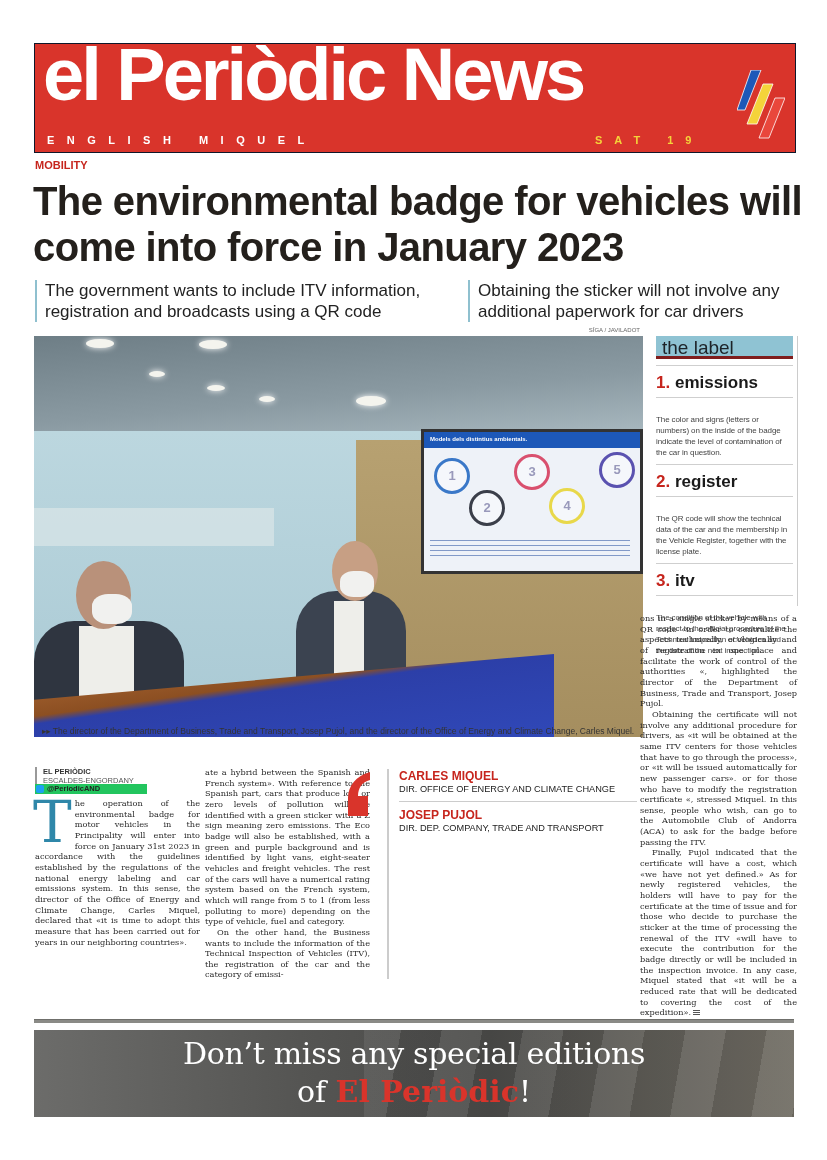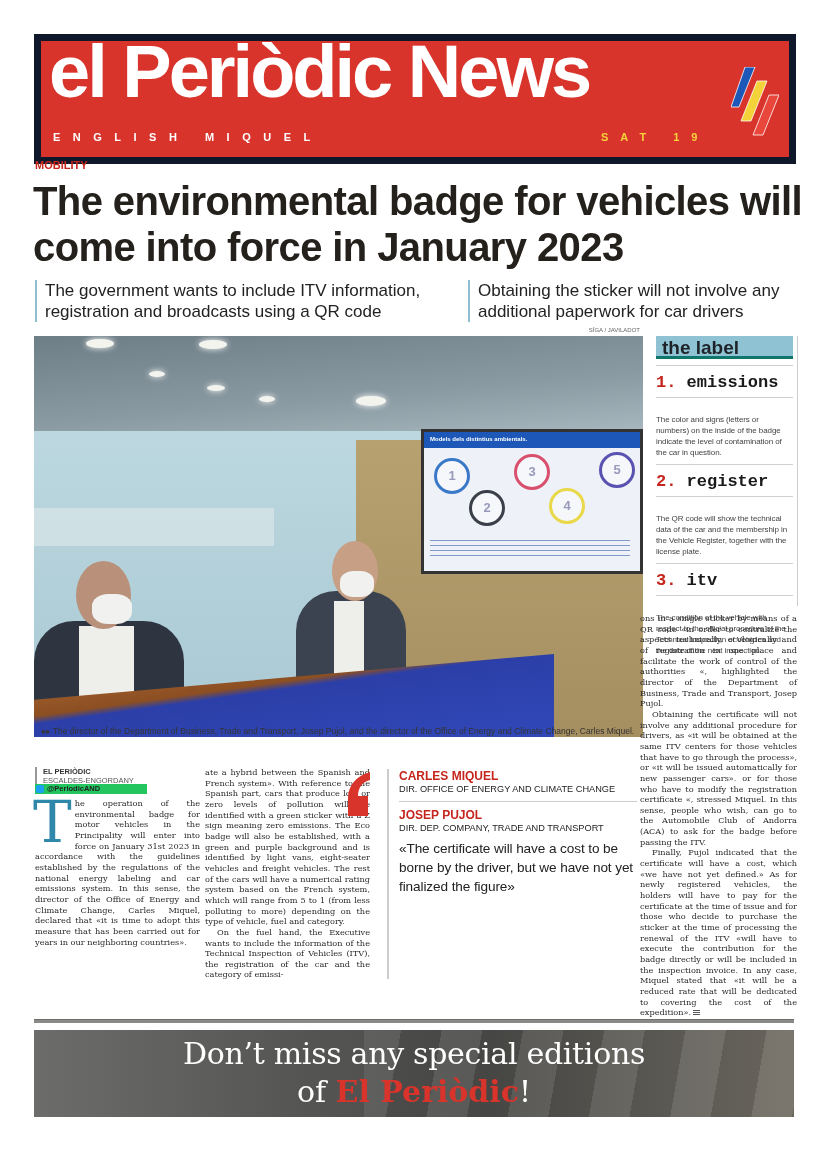--- a/index.html
+++ b/index.html
@@ -1,20 +1,20 @@
 <!DOCTYPE html>
 <html><head>
 <meta charset="utf-8">
 <style>
   * { box-sizing: border-box; margin: 0; padding: 0; }
   html, body { width: 827px; height: 1160px; background: #ffffff; overflow: hidden; }
   body { position: relative; font-family: "Liberation Sans", sans-serif; color: #222; }
 
   
-  .masthead { position: absolute; left: 34px; top: 34px; width: 762px; height: 130px; background: #d9342b; border: 7px solid #0f172a; }
+  .masthead { position: absolute; left: 34px; top: 43px; width: 762px; height: 110px; background: #d9342b; border: 1px solid #0f172a; }
   .masthead .brand { position: absolute; left: 8px; top: -6px; font-family: "Liberation Sans", sans-serif; font-weight: bold; font-size: 74px; letter-spacing: -3px; color: #fff; line-height: 1; white-space: nowrap; }
   .masthead .edition { position: absolute; left: 12px; top: 90px; font-size: 11px; font-weight: bold; letter-spacing: 12.5px; color: #fff; }
   .masthead .date { position: absolute; left: 560px; top: 90px; font-size: 11px; font-weight: bold; letter-spacing: 12px; color: #f4d33a; }
   .masthead .stripes { position: absolute; right: 10px; top: 26px; width: 48px; height: 72px; }
 
   
   .section-label { position: absolute; left: 35px; top: 159px; font-size: 11px; font-weight: bold; color: #c6251d; }
   .headline { position: absolute; left: 33px; top: 178px; width: 770px; font-size: 40px; font-weight: bold; line-height: 46px; color: #24201c; letter-spacing: -0.6px; }
   .deck { position: absolute; top: 280px; font-size: 17px; line-height: 21px; color: #222; padding-left: 8px; border-left: 2px solid #8fc0cf; }
   .deck.left { left: 35px; width: 420px; }
@@ -34,25 +34,25 @@
   .photo .tv-text { position: absolute; left: 6px; top: 108px; width: 200px; height: 18px; background: repeating-linear-gradient(180deg,#3a5fa8 0 1px, transparent 1px 5px); opacity: .6; }
   .photo .desk { position: absolute; left: 0; top: 318px; width: 520px; height: 83px; background: linear-gradient(172deg,#b46f3a 0%, #8c4f22 40%, #2c3fa8 45%, #3048b8 100%); clip-path: polygon(0 55%, 100% 0, 100% 100%, 0 100%); }
   .photo .person { position: absolute; border-radius: 40px 40px 4px 4px; background: #2f3540; }
   .photo .head { position: absolute; border-radius: 50%; background: #c9a58b; }
   .photo .mask { position: absolute; border-radius: 40%; background: #f1f1ef; }
   .photo .shirt { position: absolute; background: #eeeeea; }
   .caption { position: absolute; left: 34px; top: 726px; width: 620px; font-size: 8.5px; color: #333; white-space: nowrap; padding-left: 8px; }
 
   
   .sidebar { position: absolute; left: 656px; top: 336px; width: 137px; }
-  .sidebar .sb-title { background: #8fc3d3; font-size: 19px; font-weight: bold; color: #1d2328; padding: 0 6px; height: 23px; line-height: 23px; border-bottom: 3px solid #0f766e; }
+  .sidebar .sb-title { background: #8fc3d3; font-size: 19px; font-weight: normal; color: #1d2328; padding: 0 6px; height: 23px; line-height: 23px; border-bottom: 3px solid #7f1d1d; }
   .sidebar .rule-right { position: absolute; left: 141px; top: 0; width: 1px; height: 270px; background: #ccc; }
   .sb-item { border-top: 1px solid #cfcfcf; margin-top: 6px; padding-top: 2px; }
   .sb-item:first-of-type { border-top: none; }
-  .sb-item h3 { font-size: 17px; font-weight: bold; color: #1a1a1a; line-height: 22px; margin-top: 4px; font-family: Liberation Mono, monospace; }
+  .sb-item h3 { font-size: 17px; font-weight: bold; color: #1a1a1a; line-height: 22px; margin-top: 4px; }
   .sb-item h3 .num { color: #c6251d; }
   .sb-item .sb-body { border-top: 1px solid #cfcfcf; margin-top: 3px; padding-top: 16px; font-size: 8px; line-height: 11px; color: #444; letter-spacing: -0.1px; }
 
   
   .byline { position: absolute; left: 35px; top: 767px; width: 165px; padding-left: 6px; border-left: 2px solid #999; }
   .byline .agency { font-size: 7.5px; font-weight: bold; color: #333; }
   .byline .place { font-size: 7.5px; color: #555; }
   .twitter { position: absolute; left: 35px; top: 784px; width: 112px; height: 10px; background: #22c55e; font-size: 7.5px; font-weight: bold; color: #222; line-height: 10px; padding-left: 12px; }
   .twitter .bird { position: absolute; left: 1px; top: 1px; width: 8px; height: 8px; background: #1da1f2; border-radius: 2px; }
   .col { position: absolute; font-family: "DejaVu Serif", serif; font-size: 8.2px; line-height: 10.65px; color: #2a2a2a; text-align: justify; hyphens: manual; }
@@ -159,33 +159,32 @@
   <span class="bird"></span>
   <span>@PeriodicAND</span>
 </div>
 
 <div class="col col1">
   <p class="noindent"><span class="dropcap">T</span><span>he operation of the environmental badge for motor vehicles in the Principality will enter into force on January 31st 2023 in accordance with the guidelines established by the regulations of the national energy labeling and car emissions system. In this sense, the director of the Office of Energy and Climate Change, Carles Miquel, declared that «it is time to adopt this measure that has been carried out for years in our neighboring countries».</span></p>
 </div>
 
 <div class="col col2">
   <p class="noindent">ate a hybrid between the Spanish and French system». With reference to the Spanish part, cars that produce low or zero levels of pollution will be identified with a green sticker with a Z sign meaning zero emissions. The Eco badge will also be established, with a green and purple background and is identified by light vans, eight-seater vehicles and freight vehicles. The rest of the cars will have a numerical rating system based on the French system, which will range from 5 to 1 (from less polluting to more) depending on the type of vehicle, fuel and category.</p>
-  <p>On the fuel hand, the Executive wants to include the information of the Technical Inspection of Vehicles (ITV), the registration of the car and the category of emissi-</p>
+  <p>On the other hand, the Business wants to include the information of the Technical Inspection of Vehicles (ITV), the registration of the car and the category of emissi-</p>
 </div>
 
 <svg class="quote-mark" viewBox="0 0 28 44">
   <path d="M26 0 C12 4 4 14 4 26 L4 44 L24 44 L24 24 L14 24 C14 16 18 10 26 8 Z" fill="#d9342b"></path>
 </svg>
 <div class="quotes">
   <div class="q-name">CARLES MIQUEL</div>
   <div class="q-role">DIR. OFFICE OF ENERGY AND CLIMATE CHANGE</div>
   <div class="q-sep"></div>
   <div class="q-name">JOSEP PUJOL</div>
   <div class="q-role">DIR. DEP. COMPANY, TRADE AND TRANSPORT</div>
-  <div class="q-text">«The certificate will have a cost to be borne by the driver, but we have not yet finalized the figure»</div>
 </div>
 
 <div class="col col4">
   <p class="noindent">ons in a single sticker by means of a QR code «in order to centralize the aspects technically, ecologically and of registration in one place and facilitate the work of control of the authorities «, highlighted the director of the Department of Business, Trade and Transport, Josep Pujol.</p>
   <p>Obtaining the certificate will not involve any additional procedure for drivers, as «it will be obtained at the same ITV centers for those vehicles that have to go through the process», or «it will be issued automatically for new passenger cars». or for those who have to modify the registration certificate «, stressed Miquel. In this sense, people who wish, can go to the Automobile Club of Andorra (ACA) to ask for the badge before passing the ITV.</p>
   <p><span>Finally, Pujol indicated that the certificate will have a cost, which «we have not yet defined.» As for newly registered vehicles, the holders will have to pay for the certificate at the time of issue and for those who decide to purchase the sticker at the time of processing the renewal of the ITV «will have to execute the contribution for the badge directly or will be included in the inspection invoice. In any case, Miquel stated that «it will be a reduced rate that will be dedicated to covering the cost of the expedition».</span><span class="endmark"></span></p>
 </div>
 
 <div class="banner-rule"></div>
 <div class="banner">

